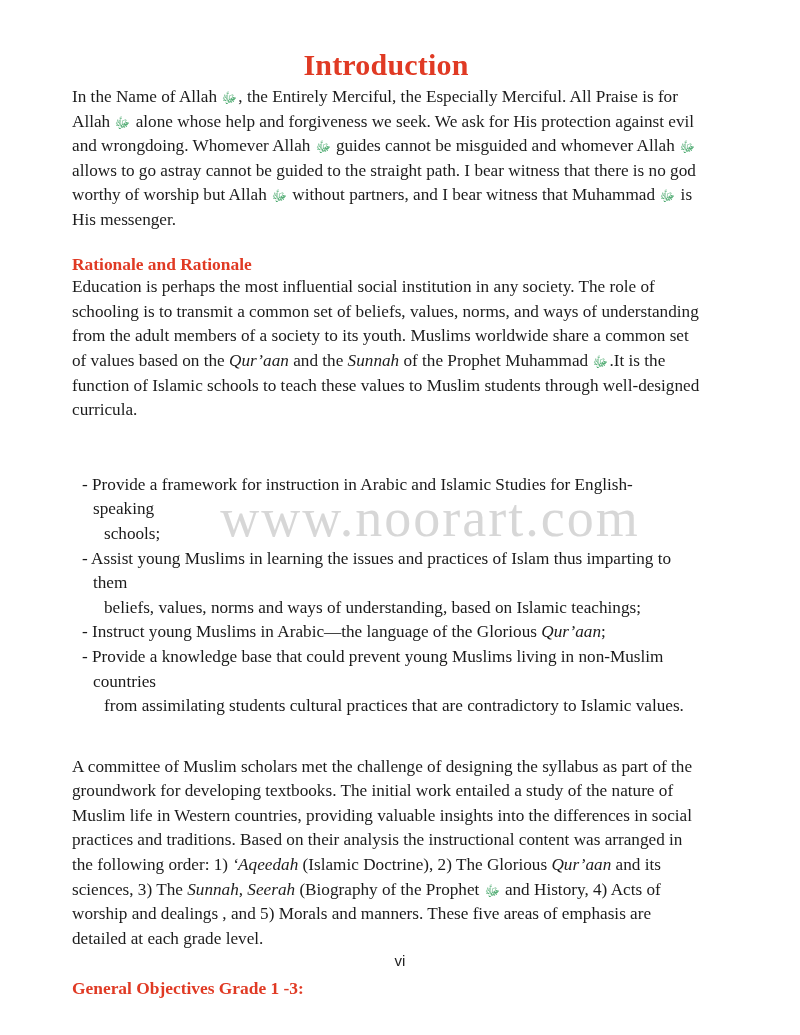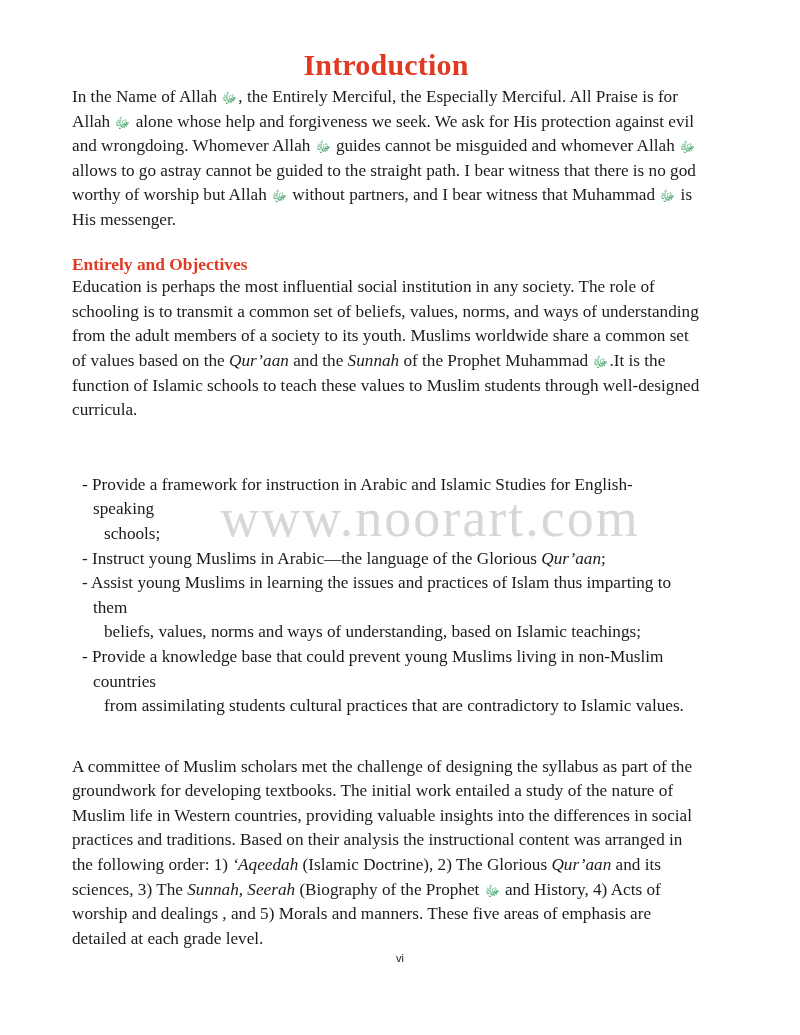--- a/index.html
+++ b/index.html
@@ -114,78 +114,79 @@
   }
 
   
   .page-number {
     position: absolute;
     left: 0;
     top: 952px;
     width: 800px;
     text-align: center;
     font-family: "Liberation Sans", "DejaVu Sans", sans-serif;
-    font-size: 11px;
+    font-size: 15px;
     color: #222222;
   }
 </style>
 </head>
 <body>
 
 <div class="page">
 
   <div class="watermark">www.noorart.com</div>
 
   <div class="content">
 
     <h1 class="doc-title">Introduction</h1>
 
     <p class="para first">
       <span>In the Name of Allah </span><span class="honorific">ﷻ</span><span>, the Entirely Merciful, the Especially Merciful. All Praise is for Allah </span><span class="honorific">ﷻ</span><span> alone whose help and forgiveness we seek. We ask for His protection against evil and wrongdoing. Whomever Allah </span><span class="honorific">ﷻ</span><span> guides cannot be misguided and whomever Allah </span><span class="honorific">ﷻ</span><span> allows to go astray cannot be guided to the straight path. I bear witness that there is no god worthy of worship but Allah </span><span class="honorific">ﷻ</span><span> without partners, and I bear witness that Muhammad </span><span class="honorific">ﷻ</span><span> is His messenger.</span>
     </p>
 
     <div class="gap-md"></div>
 
-    <h2 class="section-head">Entirely and Objectives</h2>
+    <h2 class="section-head">Rationale and Rationale</h2>
 
     <p class="para">
       <span>Education is perhaps the most influential social institution in any society. The role of schooling is to transmit a common set of beliefs, values, norms, and ways of understanding from the adult members of a society to its youth. Muslims worldwide share a common set of values based on the </span><i>Qur’aan</i><span> and the </span><i>Sunnah</i><span> of the Prophet Muhammad </span><span class="honorific">ﷻ</span><span>.It is the function of Islamic schools to teach these values to Muslim students through well-designed curricula.</span>
     </p>
 
     <div class="gap-md"></div>
 
 
     <div class="gap-md"></div>
 
     <ul class="list">
       <li>
         <span>- Provide a framework for instruction in Arabic and Islamic Studies for English-speaking</span>
         <span class="cont">schools;</span>
       </li>
       <li>
-        <span>- Instruct young Muslims in Arabic—the language of the Glorious </span><i>Qur’aan</i><span>;</span>
+        <span>- Assist young Muslims in learning the issues and practices of Islam thus imparting to them</span>
+        <span class="cont">beliefs, values, norms and ways of understanding, based on Islamic teachings;</span>
       </li>
       <li>
-        <span>- Assist young Muslims in learning the issues and practices of Islam thus imparting to them</span>
-        <span class="cont">beliefs, values, norms and ways of understanding, based on Islamic teachings;</span>
+        <span>- Instruct young Muslims in Arabic—the language of the Glorious </span><i>Qur’aan</i><span>;</span>
       </li>
       <li>
         <span>- Provide a knowledge base that could prevent young Muslims living in non-Muslim countries</span>
         <span class="cont">from assimilating students cultural practices that are contradictory to Islamic values.</span>
       </li>
     </ul>
 
     <div class="gap-lg"></div>
 
     <p class="para">
       <span>A committee of Muslim scholars met the challenge of designing the syllabus as part of the groundwork for developing textbooks. The initial work entailed a study of the nature of Muslim life in Western countries, providing valuable insights into the differences in social practices and traditions. Based on their analysis the instructional content was arranged in the following order: 1) </span><i>‘Aqeedah</i><span> (Islamic Doctrine), 2) The Glorious </span><i>Qur’aan</i><span> and its sciences, 3) The </span><i>Sunnah, Seerah</i><span> (Biography of the Prophet </span><span class="honorific">ﷻ</span><span> and History, 4) Acts of worship and dealings , and 5) Morals and manners. These five areas of emphasis are detailed at each grade level.</span>
     </p>
 
     <div class="gap-lg"></div>
 
+    <h2 class="section-head">General Objectives Grade 1 -3:</h2>
 
     <div class="gap-md"></div>
 
   </div>
 
   <div class="page-number">vi</div>
 
 </div>
 
 </body></html>

